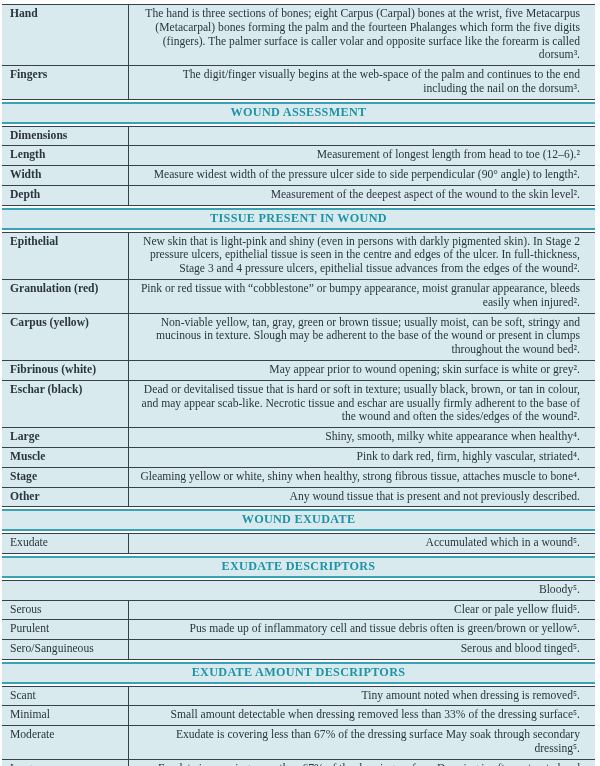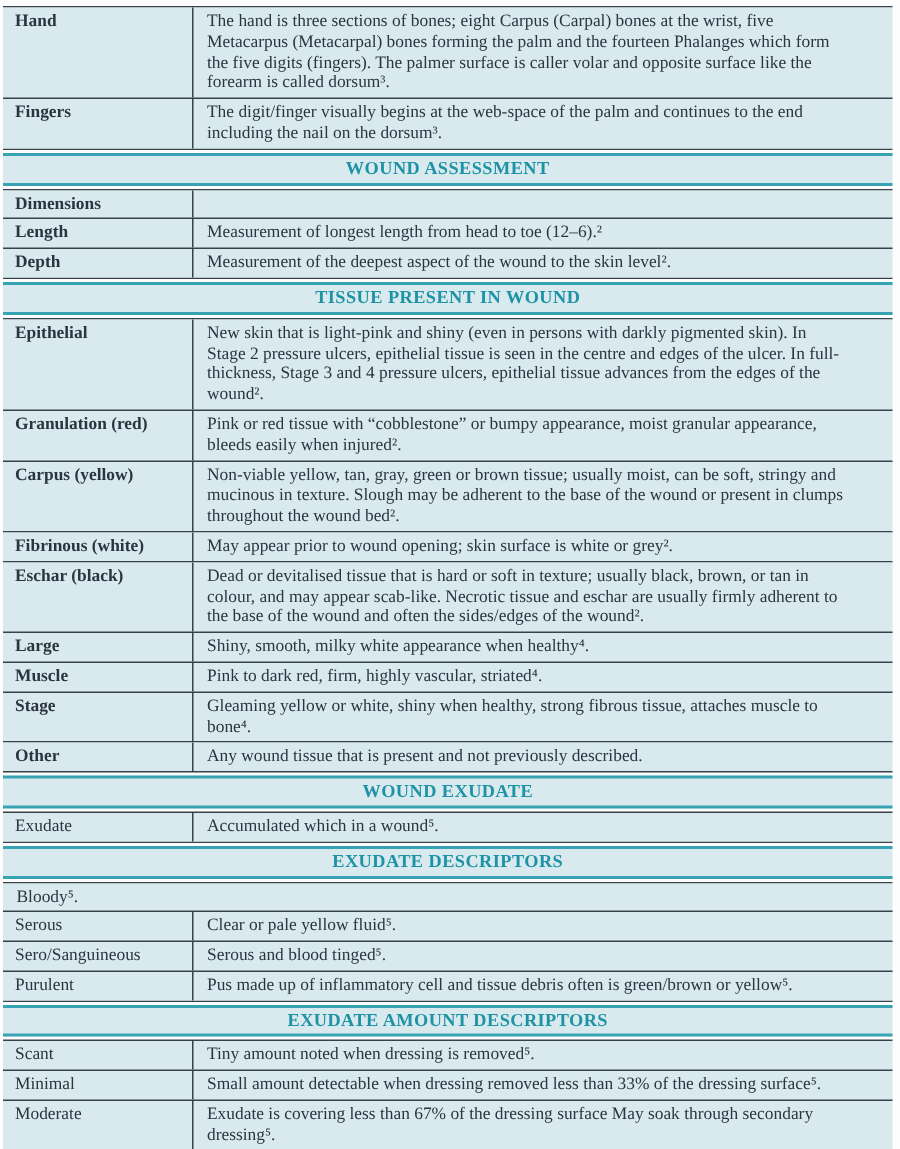--- a/index.html
+++ b/index.html
@@ -32,21 +32,22 @@
   }
   .row:last-child{border-bottom:none;}
   .term{
     flex:0 0 127px;
     border-right:1px solid var(--border);
     padding:2px 6px 3px 8px;
   }
   .term.bold{font-weight:bold;}
   .def{
     flex:1;
-    padding:2px 29px 3px 9px;
+    padding:2px 15px 3px 9px;
+    text-align:right;
   }
   .band{
     margin:2px 0;
     background:var(--cellbg);
     border-top:2px solid var(--tealline);
     border-bottom:2px solid var(--tealline);
     text-align:center;
     padding:1px 0 2px 0;
   }
   .band span{
@@ -73,20 +74,24 @@
     </div>
     <div class="band"><span class="band-label">WOUND ASSESSMENT</span></div>
     <div class="tbl">
       <div class="row">
         <div class="term bold">Dimensions</div>
         <div class="def"></div>
       </div>
       <div class="row">
         <div class="term bold">Length</div>
         <div class="def">Measurement of longest length from head to toe (12–6).²</div>
+      </div>
+      <div class="row">
+        <div class="term bold">Width</div>
+        <div class="def">Measure widest width of the pressure ulcer side to side perpendicular (90° angle) to length².</div>
       </div>
       <div class="row">
         <div class="term bold">Depth</div>
         <div class="def">Measurement of the deepest aspect of the wound to the skin level².</div>
       </div>
     </div>
     <div class="band"><span class="band-label">TISSUE PRESENT IN WOUND</span></div>
     <div class="tbl">
       <div class="row">
         <div class="term bold">Epithelial</div>
@@ -135,26 +140,26 @@
     <div class="band"><span class="band-label">EXUDATE DESCRIPTORS</span></div>
     <div class="tbl">
       <div class="row">
         <div class="def">Bloody⁵.</div>
       </div>
       <div class="row">
         <div class="term">Serous</div>
         <div class="def">Clear or pale yellow fluid⁵.</div>
       </div>
       <div class="row">
+        <div class="term">Purulent</div>
+        <div class="def">Pus made up of inflammatory cell and tissue debris often is green/brown or yellow⁵.</div>
+      </div>
+      <div class="row">
         <div class="term">Sero/Sanguineous</div>
         <div class="def">Serous and blood tinged⁵.</div>
-      </div>
-      <div class="row">
-        <div class="term">Purulent</div>
-        <div class="def">Pus made up of inflammatory cell and tissue debris often is green/brown or yellow⁵.</div>
       </div>
     </div>
     <div class="band"><span class="band-label">EXUDATE AMOUNT DESCRIPTORS</span></div>
     <div class="tbl">
       <div class="row">
         <div class="term">Scant</div>
         <div class="def">Tiny amount noted when dressing is removed⁵.</div>
       </div>
       <div class="row">
         <div class="term">Minimal</div>

